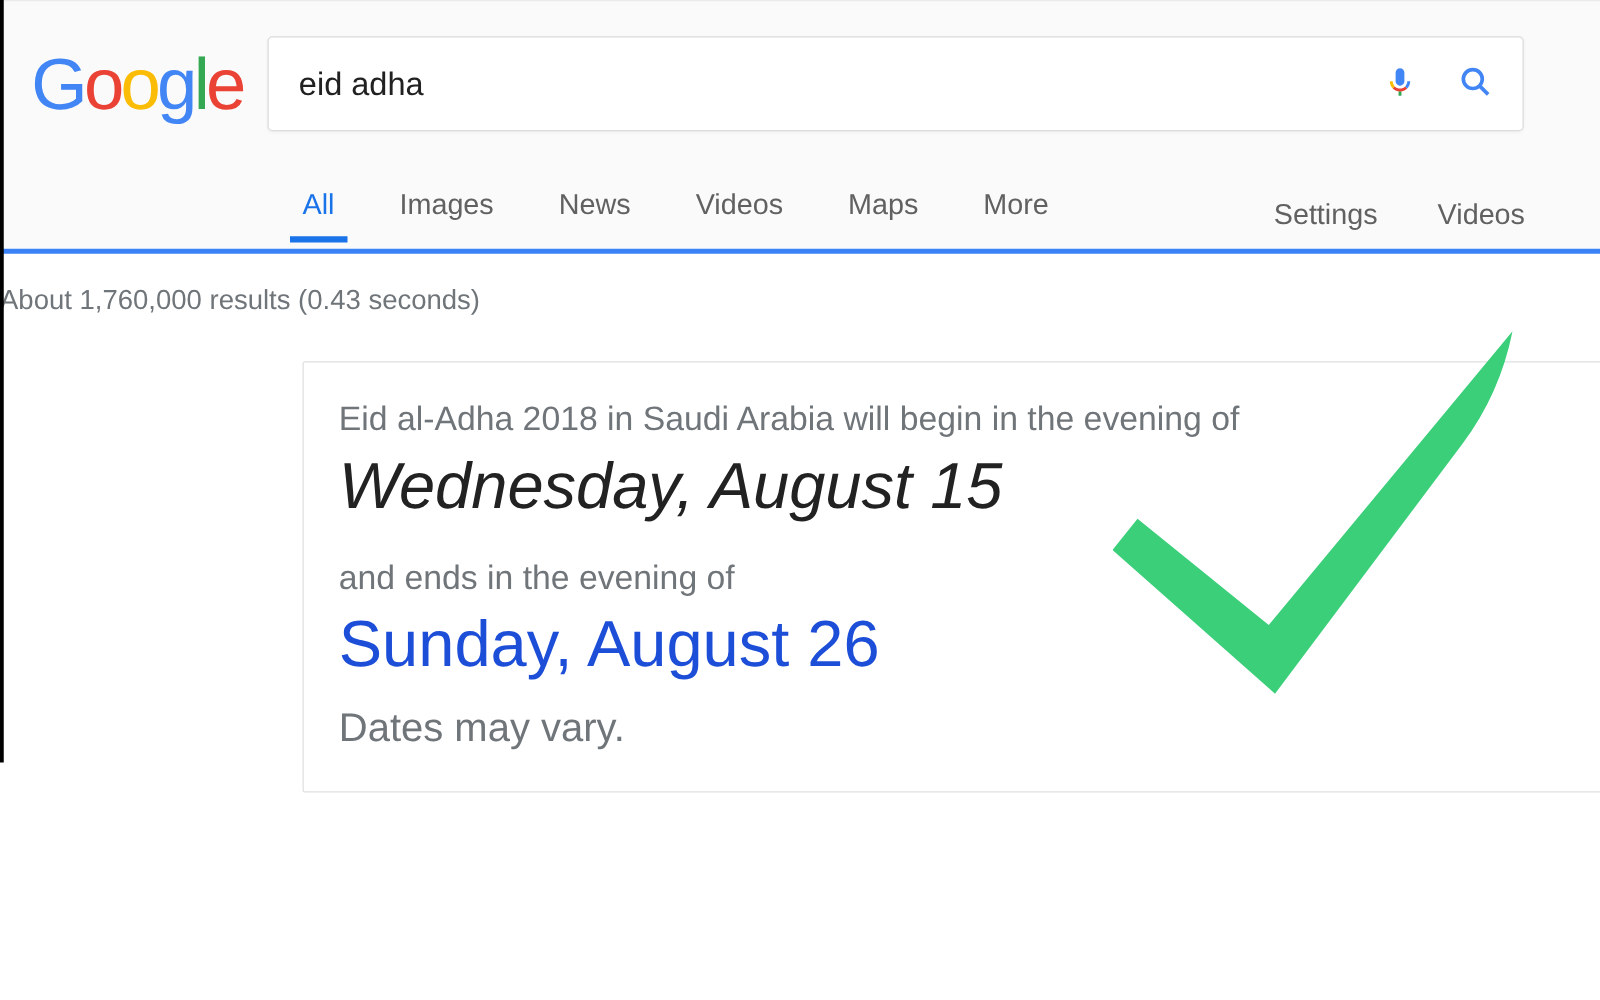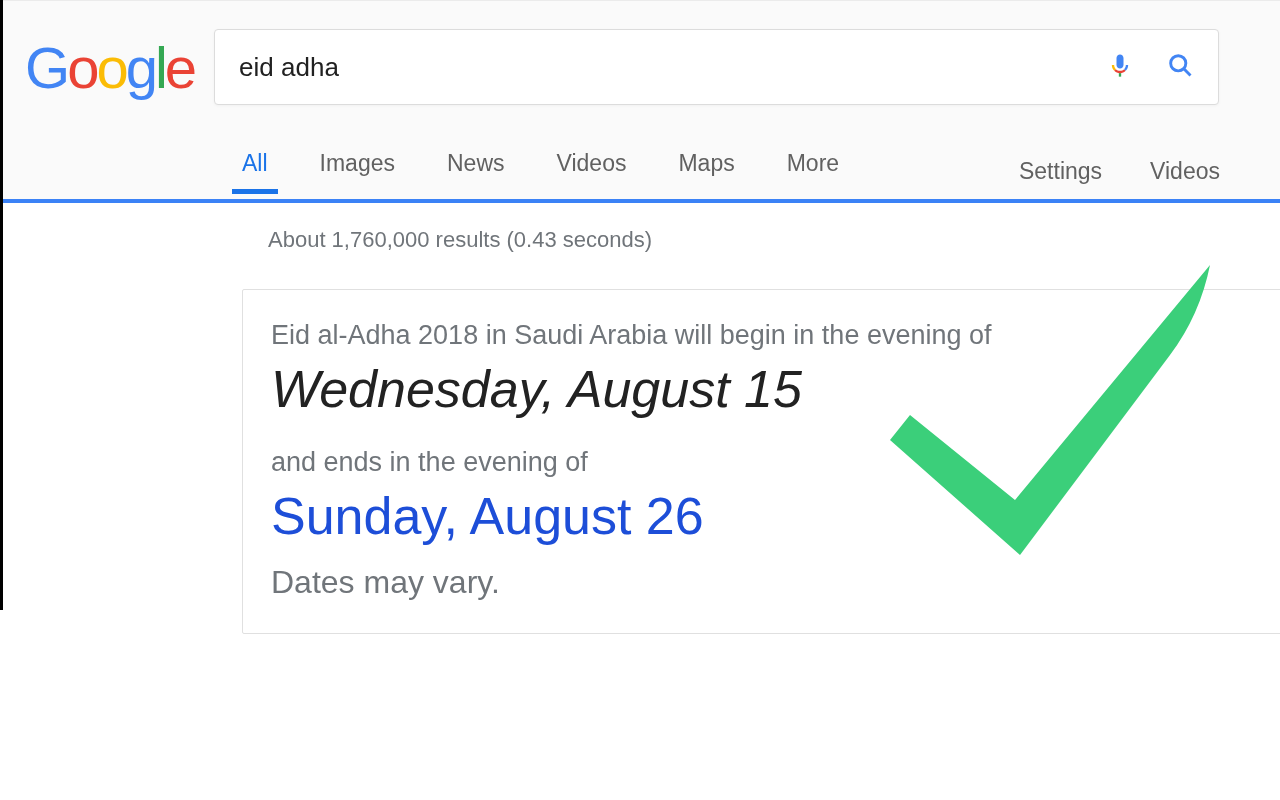--- a/index.html
+++ b/index.html
@@ -108,21 +108,20 @@
       margin-right: 60px;
       display: flex;
       gap: 48px;
     }
     .nav-right-item {
       font-size: 23px;
       color: #616161;
       cursor: pointer;
     }
     .results-stats {
-      padding-left: 268px;
       margin-top: 24px;
       font-size: 22px;
       color: #70757a;
     }
     .answer-card {
       margin-left: 242px;
       margin-top: 36px;
       width: 1082px;
       border: 1px solid #e0e0e0;
       border-radius: 2px;

